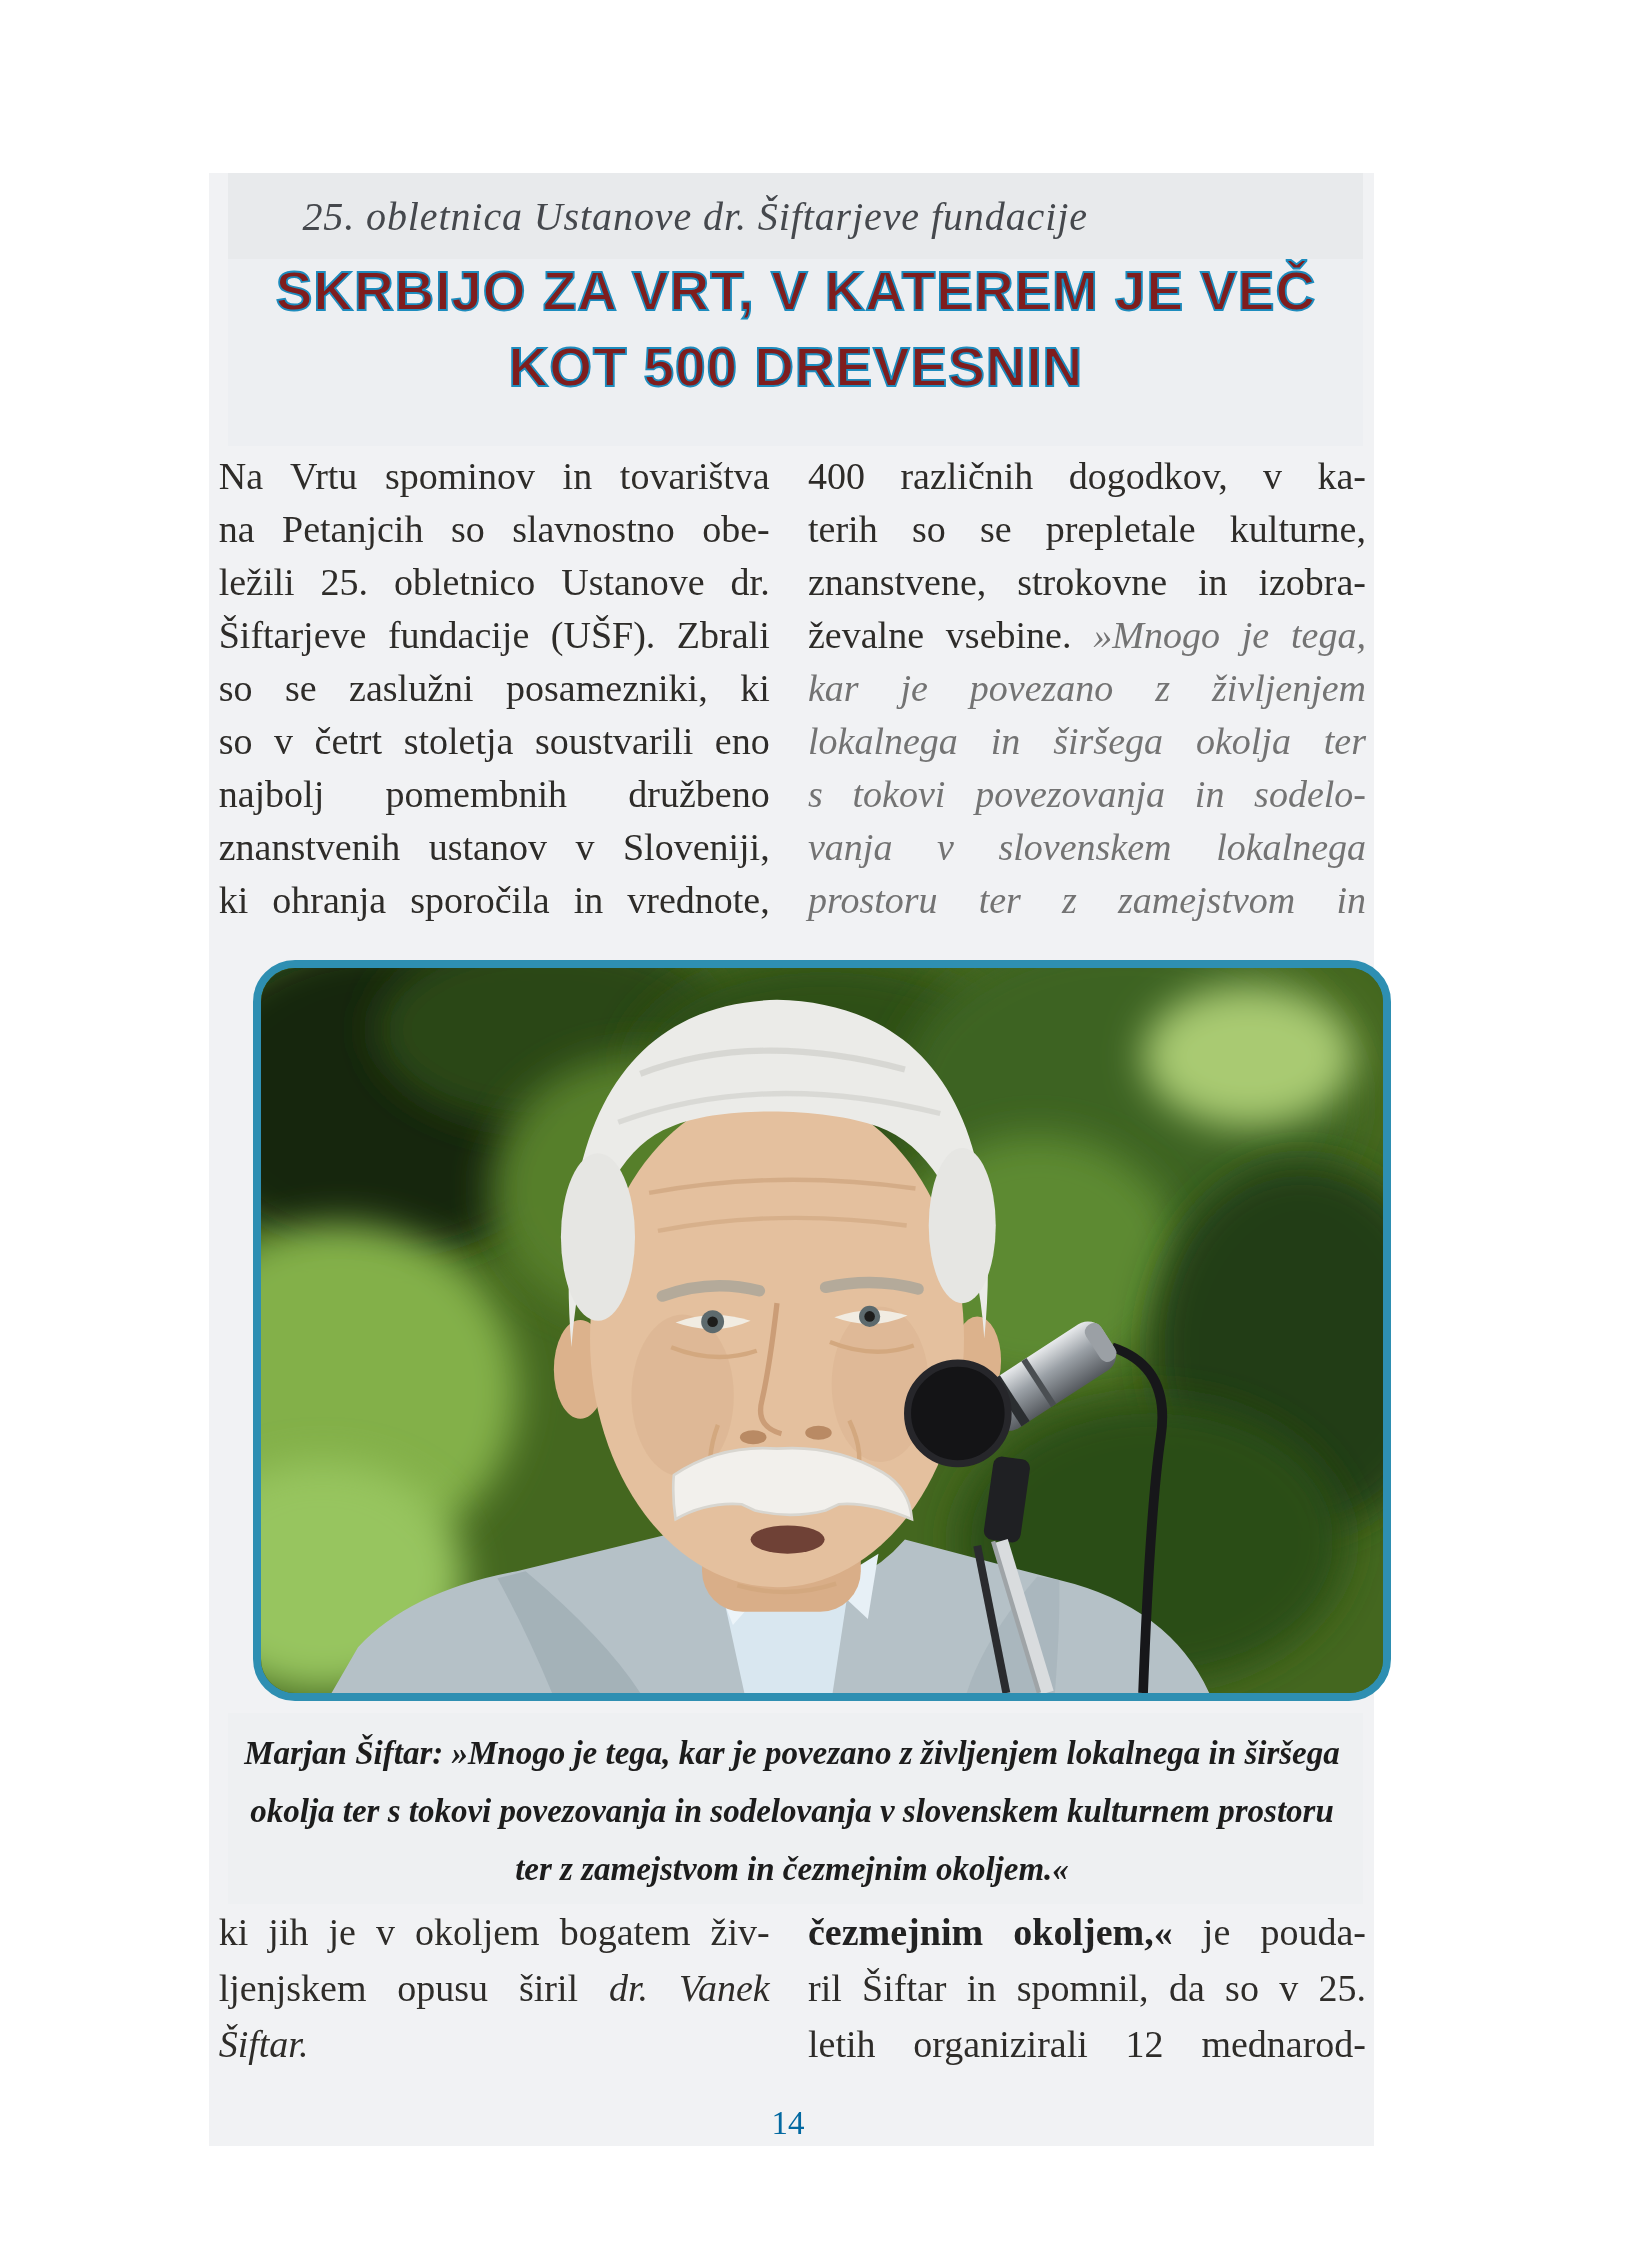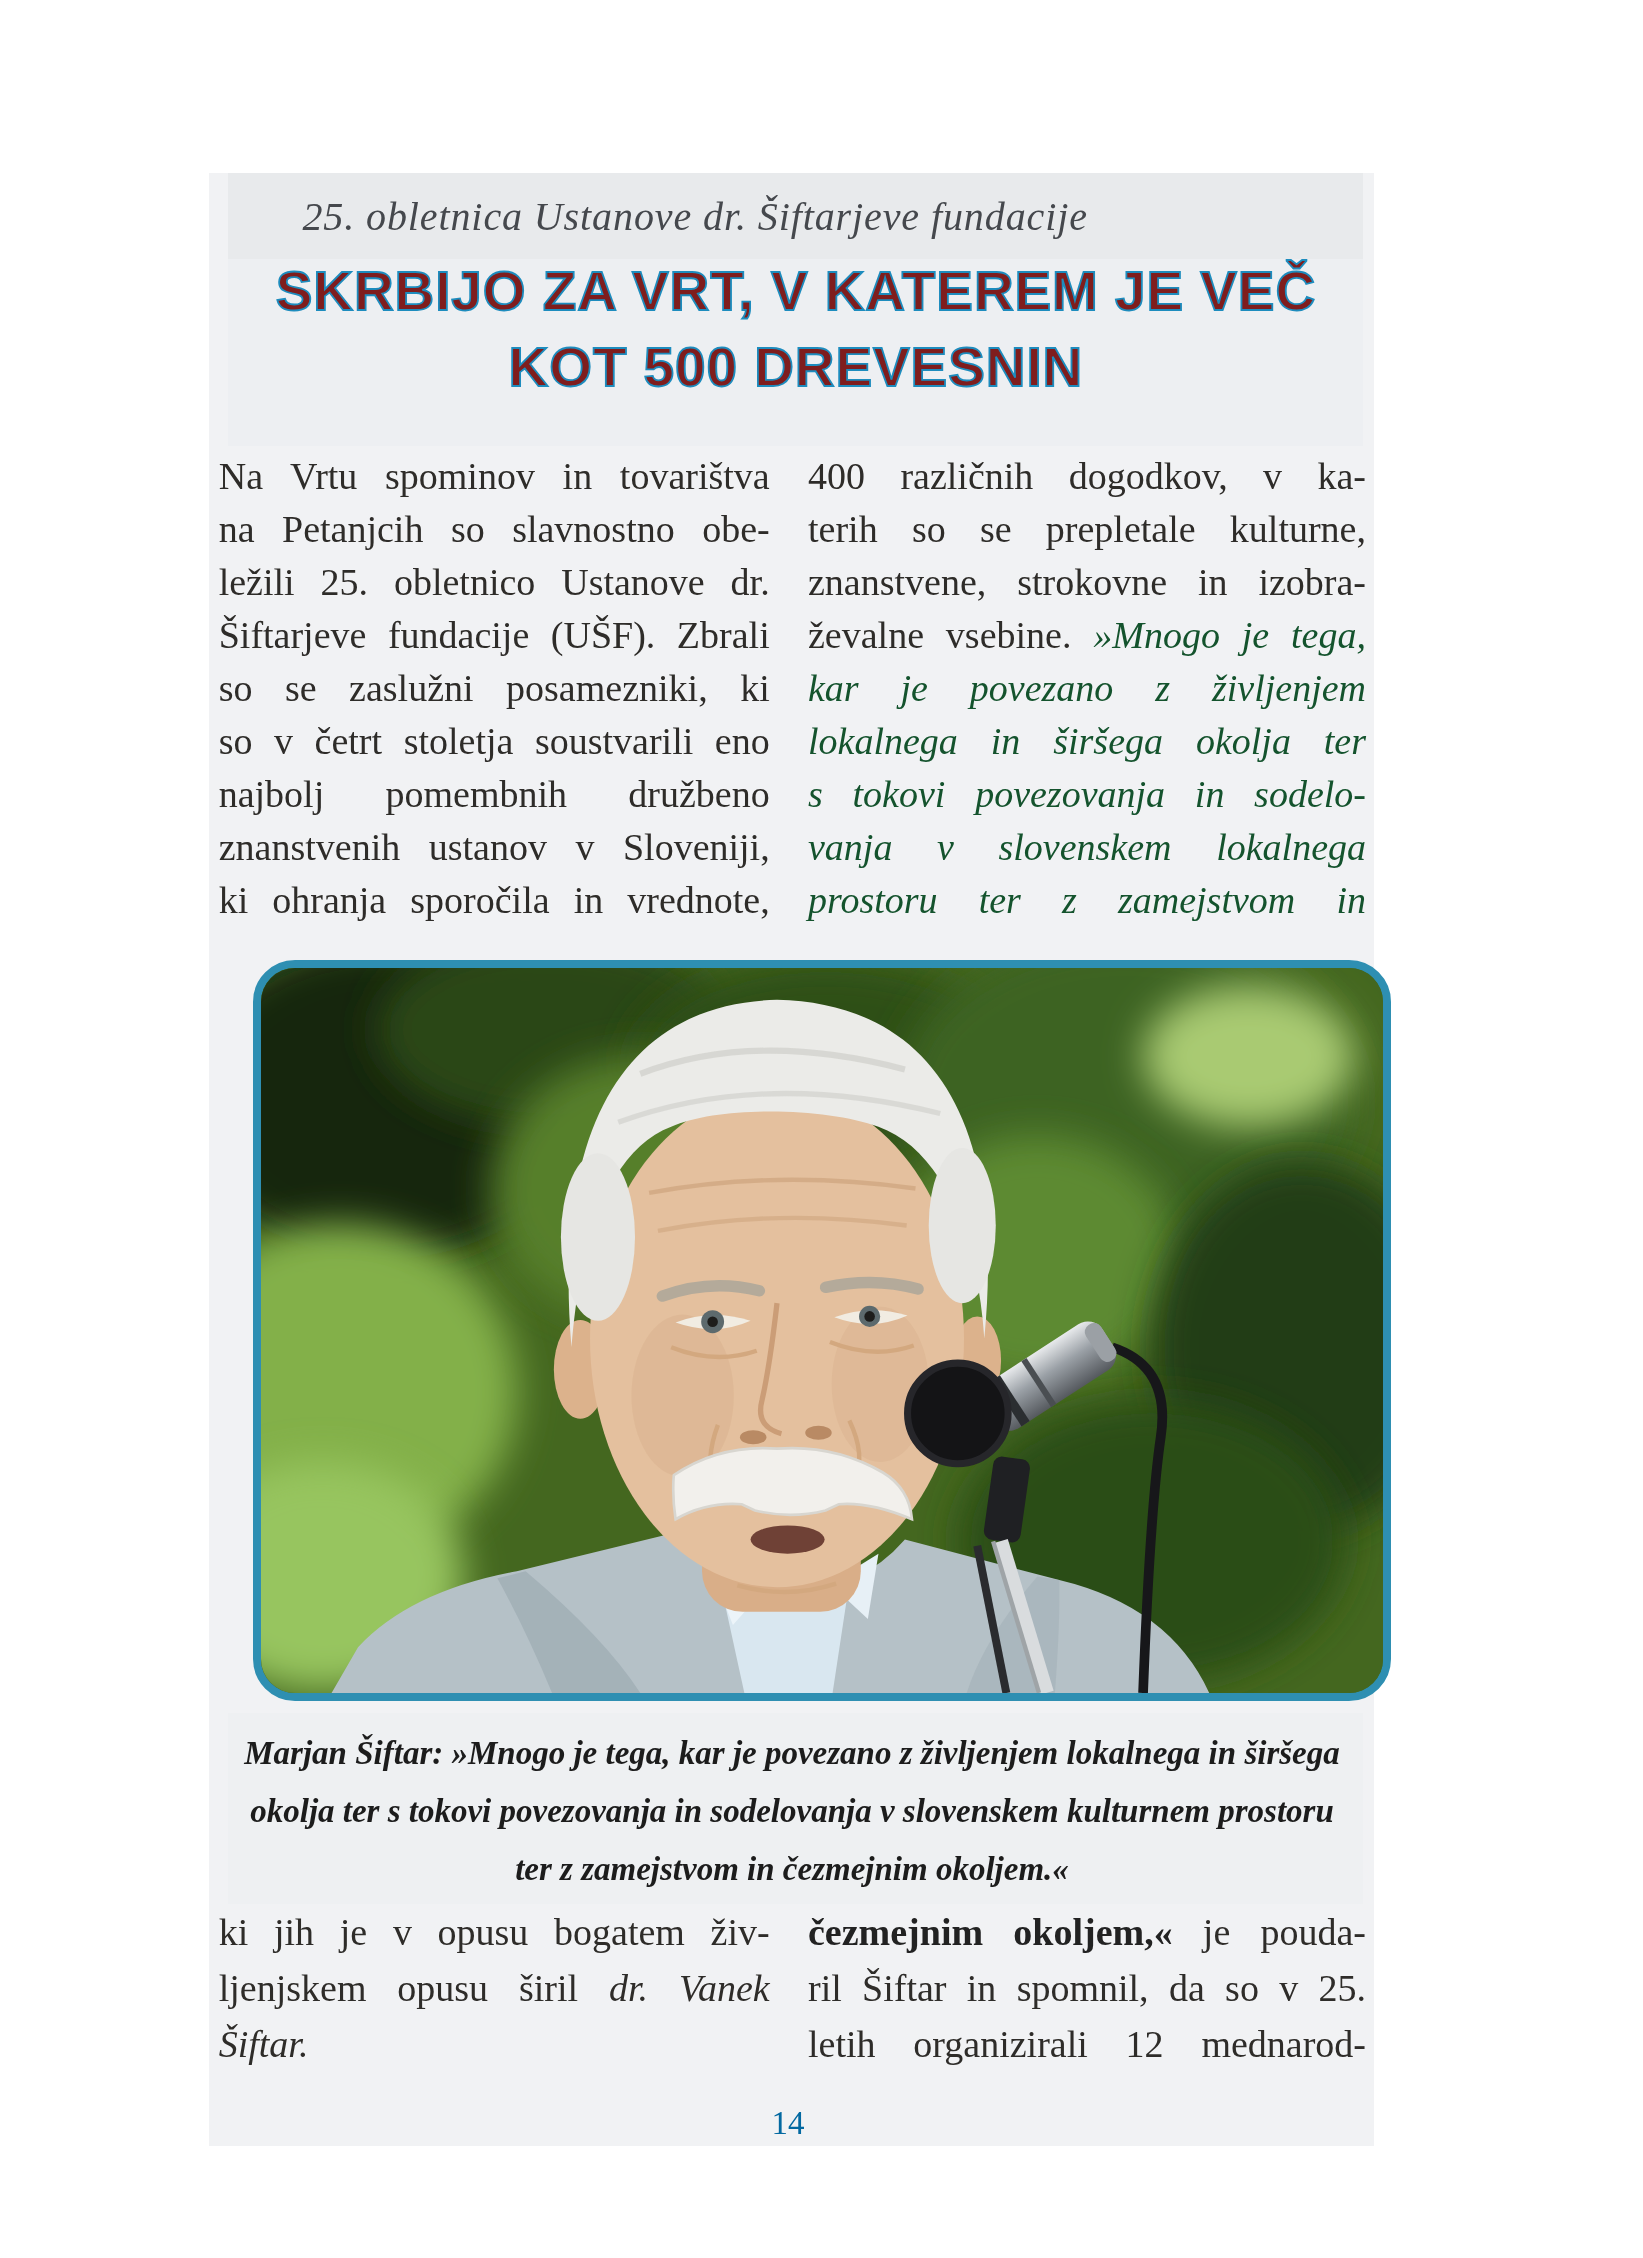--- a/index.html
+++ b/index.html
@@ -14,21 +14,21 @@
         font-family:"Liberation Sans",sans-serif;font-weight:bold;font-size:55px;line-height:76px;
         color:#7f1d1d;-webkit-text-stroke:1.8px #1d8cbe;letter-spacing:0.9px;}
   .title span{display:block;}
   .col{position:absolute;font-size:38px;line-height:53px;}
   .col-left{left:9.7px;width:551px;}
   .col-right{left:599px;width:558px;}
   .intro-col{top:277px;}
   .outro-col{top:1731px;line-height:56px;}
   .jline{text-align:justify;text-align-last:justify;}
   .noj{text-align:left;text-align-last:left;}
-  .quote{font-style:italic;color:#14532d;}
+  .quote{font-style:italic;color:#737373;}
   .ital{font-style:italic;}
   .bi{font-weight:bold;color:#222;}
   .photo-frame{position:absolute;left:44px;top:787px;width:1122px;height:725px;
         border:8px solid #2e8fb2;border-radius:42px;overflow:hidden;background:#44671f;margin:0;}
   .photo-frame svg{display:block;width:100%;height:100%;}
   .caption-band{position:absolute;left:19.4px;top:1540px;width:1135px;height:191px;background:#eef0f2;}
   .caption{position:absolute;left:26.5px;top:1551px;width:1113px;text-align:center;
         font-size:33px;line-height:58px;font-weight:bold;font-style:italic;color:#1c1c1c;}
   .pageno{position:absolute;left:0;top:2105px;width:1576px;text-align:center;
         font-size:33px;color:#0369a1;}
@@ -163,21 +163,21 @@
     </figure>
 
     <div class="caption-band"></div>
     <div class="caption">
       <div>Marjan Šiftar: »Mnogo je tega, kar je povezano z življenjem lokalnega in širšega</div>
       <div>okolja ter s tokovi povezovanja in sodelovanja v slovenskem kulturnem prostoru</div>
       <div>ter z zamejstvom in čezmejnim okoljem.«</div>
     </div>
 
     <div class="col col-left outro-col">
-      <div class="jline">ki jih je v opusu bogatem živ-</div>
+      <div class="jline">ki jih je v okoljem bogatem živ-</div>
       <div class="jline">
         <span>ljenjskem opusu širil</span>
         <span class="ital">dr. Vanek</span>
       </div>
       <div class="noj ital">Šiftar.</div>
     </div>
 
     <div class="col col-right outro-col">
       <div class="jline">
         <span class="bi">čezmejnim okoljem,«</span>

